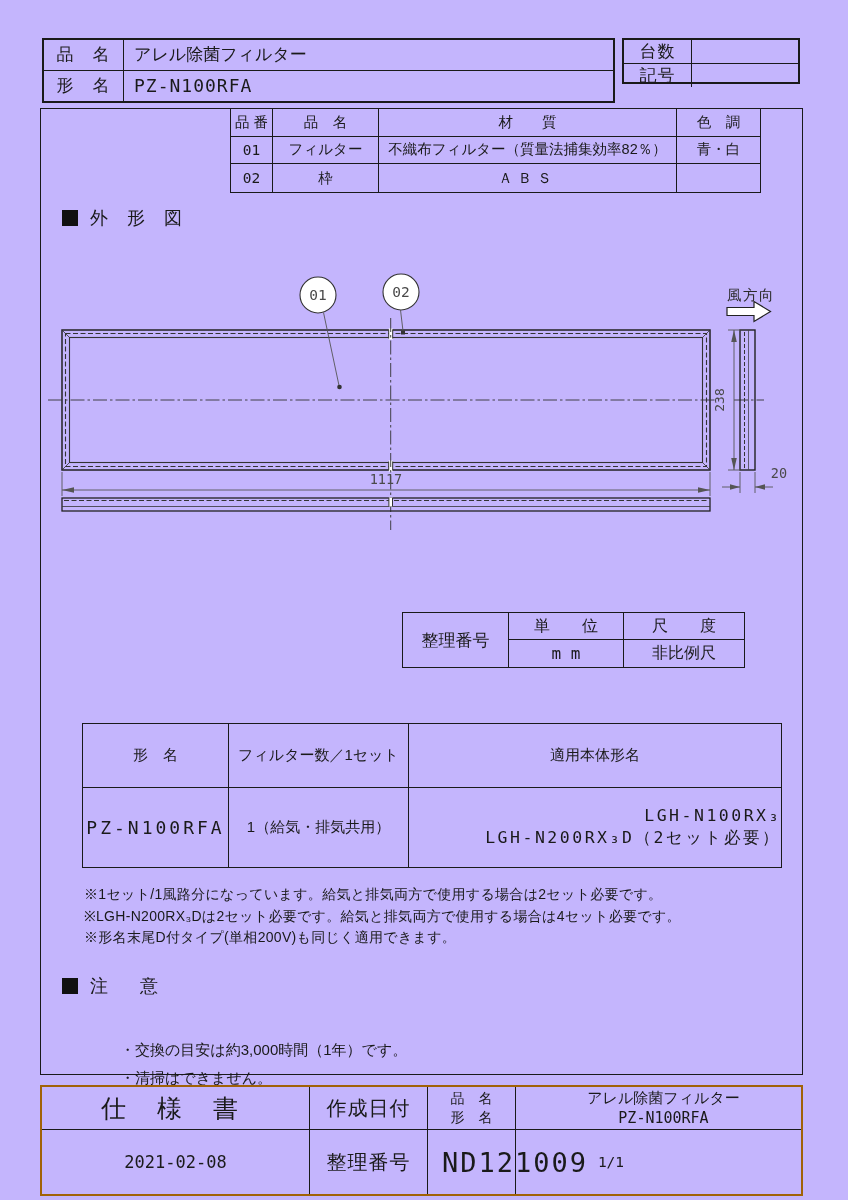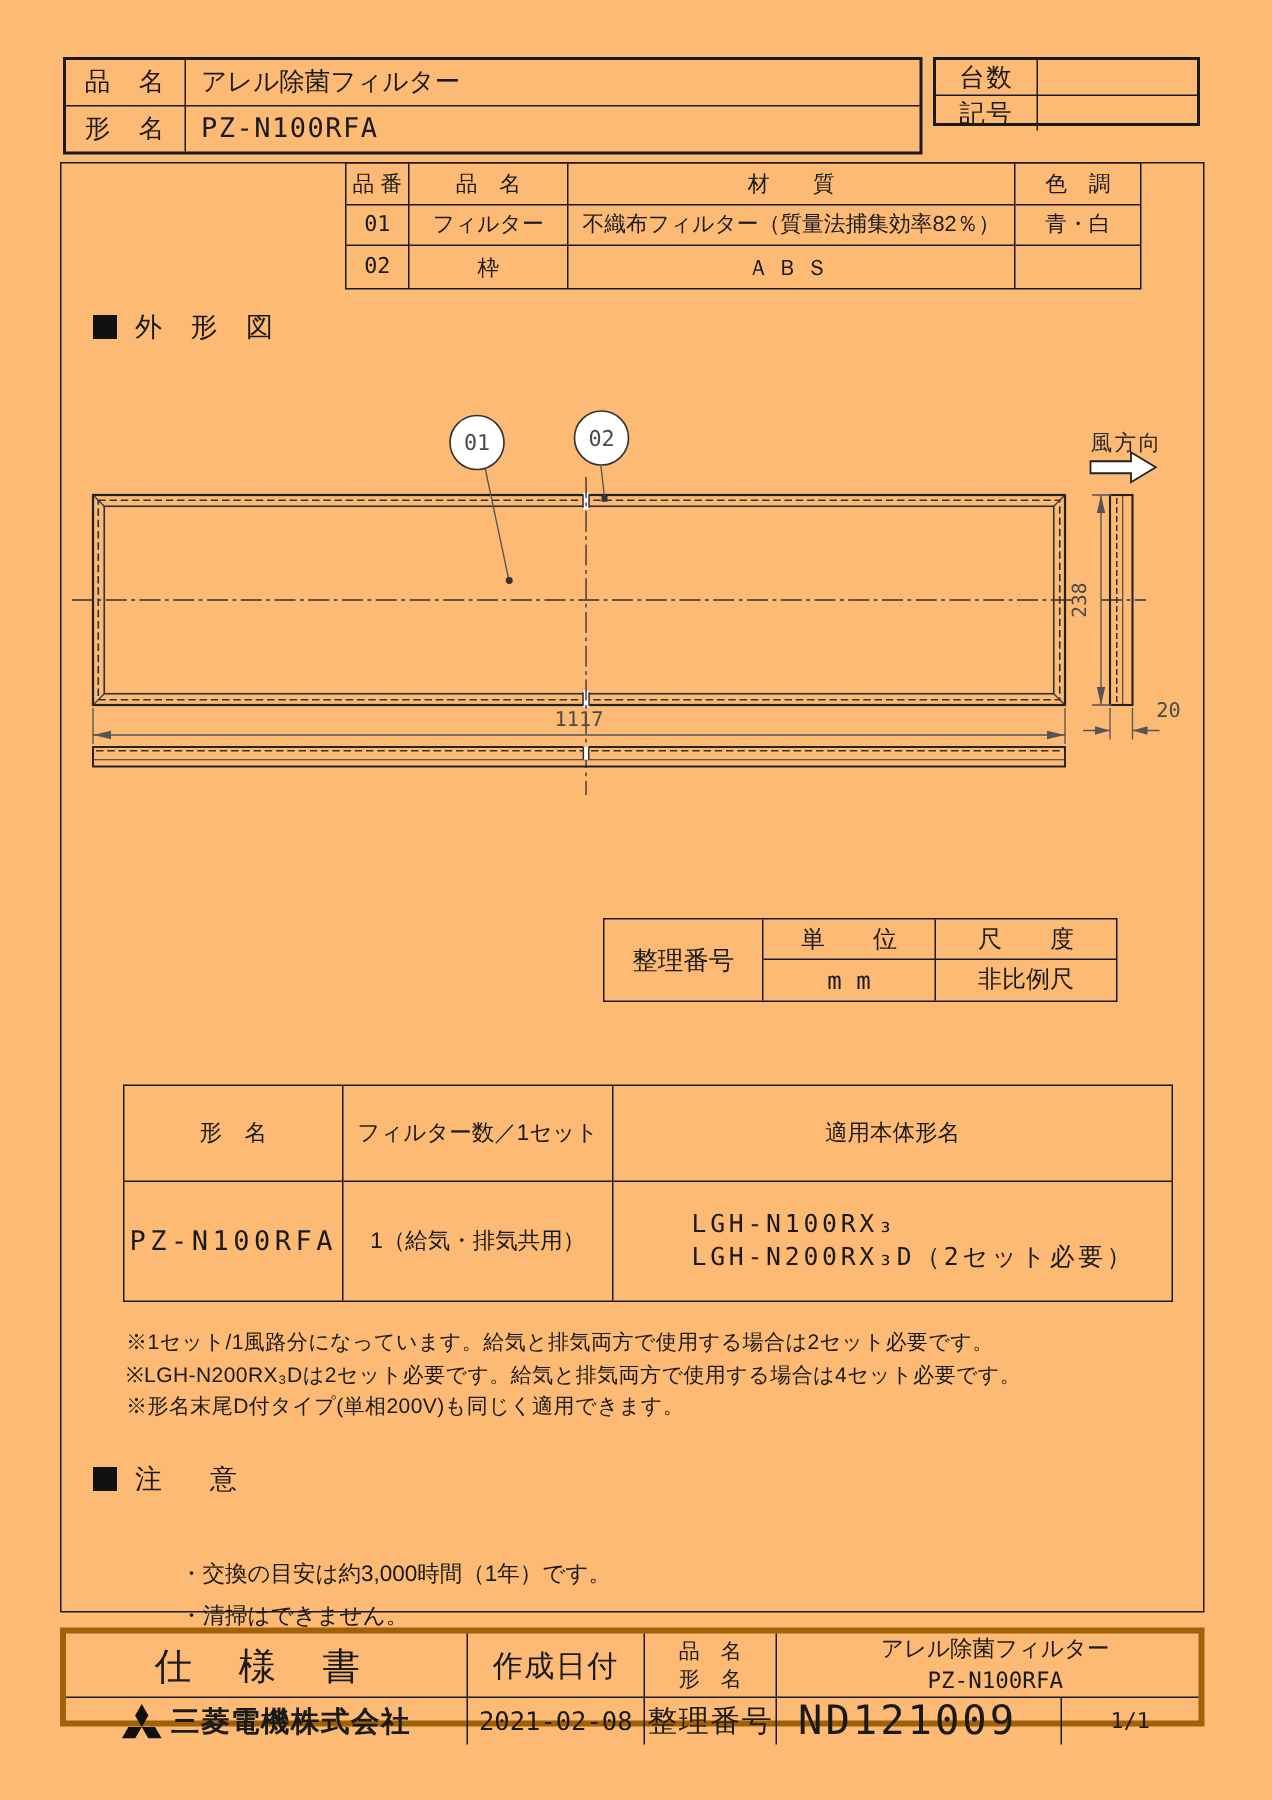--- a/index.html
+++ b/index.html
@@ -1,16 +1,16 @@
 <!DOCTYPE html>
 <html><head>
 <meta charset="utf-8">
 <style>
   html,body{margin:0;padding:0;background:#fff;}
-  #page{position:relative;width:848px;height:1200px;background:#fdba74;overflow:hidden;
+  #page{position:relative;width:848px;height:1200px;background:#c4b5fd;overflow:hidden;
         font-family:"Liberation Sans",sans-serif;color:#1a1a1a;}
   .abs{position:absolute;box-sizing:border-box;}
   .grid{display:grid;}
   .c{box-sizing:border-box;display:flex;align-items:center;border-color:#1a1a1a;}
   .br{border-right:1.5px solid #1a1a1a;}
   .bb{border-bottom:1.5px solid #1a1a1a;}
   .ctr{justify-content:center;text-align:center;}
   .lft{justify-content:flex-start;padding-left:10px;}
   .mono{font-family:"DejaVu Sans Mono","Liberation Sans",monospace;}
   .b2{border:2px solid #1a1a1a;}
@@ -45,21 +45,21 @@
   .applybox{display:flex;flex-direction:column;justify-content:center;gap:2px;padding-left:52px;}
   .applyline{font-family:"DejaVu Sans Mono","Liberation Sans",monospace;font-size:16.5px;letter-spacing:2.5px;}
 
   
   #notes{left:84px;top:884px;font-size:14px;line-height:21.5px;letter-spacing:0.3px;}
   
   #cautionTitle{left:62px;top:974px;}
   #cautionItems{left:86px;top:1036px;font-size:15px;line-height:28px;margin-left:34px;}
 
   
-  #footer{left:40px;top:1085px;width:763px;height:66px;border:4px solid #a16207;
+  #footer{left:40px;top:1085px;width:763px;height:111px;border:2px solid #a16207;
           grid-template-columns:268px 118px 88px 190px 1fr;grid-template-rows:43px 1fr;}
   .doctitle{font-size:25px;letter-spacing:12px;}
   .flabel{font-size:20px;letter-spacing:1px;}
   .fmini{display:flex;flex-direction:column;justify-content:center;padding:0 8px;font-size:14px;line-height:19px;}
   .fmini div{display:flex;justify-content:space-between;}
   .fvals{display:flex;flex-direction:column;justify-content:center;padding-left:10px;font-size:15px;line-height:20px;}
   .company{display:flex;align-items:center;gap:6px;justify-content:center;font-weight:bold;font-size:19px;letter-spacing:1px;}
   .refnum{font-size:27px;letter-spacing:2px;padding-left:14px;}
 
   svg text{font-family:"DejaVu Sans Mono","Liberation Sans",monospace;fill:#4a4a4a;}
@@ -200,21 +200,21 @@
     <div class="c br ctr mono">m m</div>
     <div class="c ctr">非比例尺</div>
   </div>
 
   <div id="model" class="abs grid">
     <div class="c br bb ctr">形　名</div>
     <div class="c br bb ctr">フィルター数／1セット</div>
     <div class="c bb ctr">適用本体形名</div>
     <div class="c br ctr mono modelcode">PZ-N100RFA</div>
     <div class="c br ctr">1（給気・排気共用）</div>
-    <div class="c applybox" style="align-items:flex-start;">
+    <div class="c applybox" style="align-items:flex-end;">
       <span class="applyline">LGH-N100RX₃</span>
       <span class="applyline">LGH-N200RX₃D（2セット必要）</span>
     </div>
   </div>
 
   <div id="notes" class="abs">
     <div>※1セット/1風路分になっています。給気と排気両方で使用する場合は2セット必要です。</div>
     <div>※LGH-N200RX₃Dは2セット必要です。給気と排気両方で使用する場合は4セット必要です。</div>
     <div>※形名末尾D付タイプ(単相200V)も同じく適用できます。</div>
   </div>
@@ -236,27 +236,19 @@
           <span>品　名</span>
         </div>
       <div>
           <span>形　名</span>
         </div>
     </div>
     <div class="c bb fvals" style="grid-column:4/6;">
       <span>アレル除菌フィルター</span>
       <span class="mono">PZ-N100RFA</span>
     </div>
-    <div class="c br company">
-      <svg width="27" height="23" viewBox="0 0 348 300">
-        <polygon points="174,0 232,100 174,200 116,100" fill="#111"></polygon>
-        <polygon points="174,200 116,300 0,300 58,200" fill="#111"></polygon>
-        <polygon points="174,200 232,300 348,300 290,200" fill="#111"></polygon>
-      </svg>
-      <span>三菱電機株式会社</span>
-    </div>
     <div class="c br ctr mono" style="font-size:17px;">2021-02-08</div>
     <div class="c br ctr flabel">整理番号</div>
     <div class="c br mono refnum">ND121009</div>
     <div class="c ctr mono" style="font-size:14.5px;">1/1</div>
   </div>
 
 </div>
 
 </body></html>

